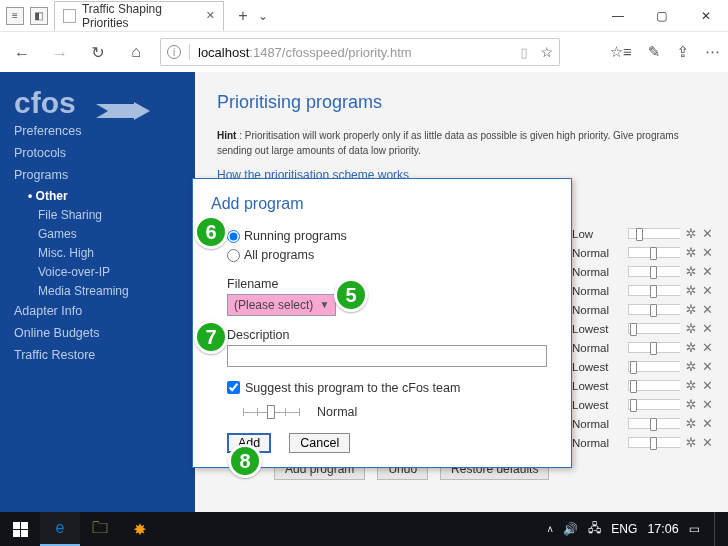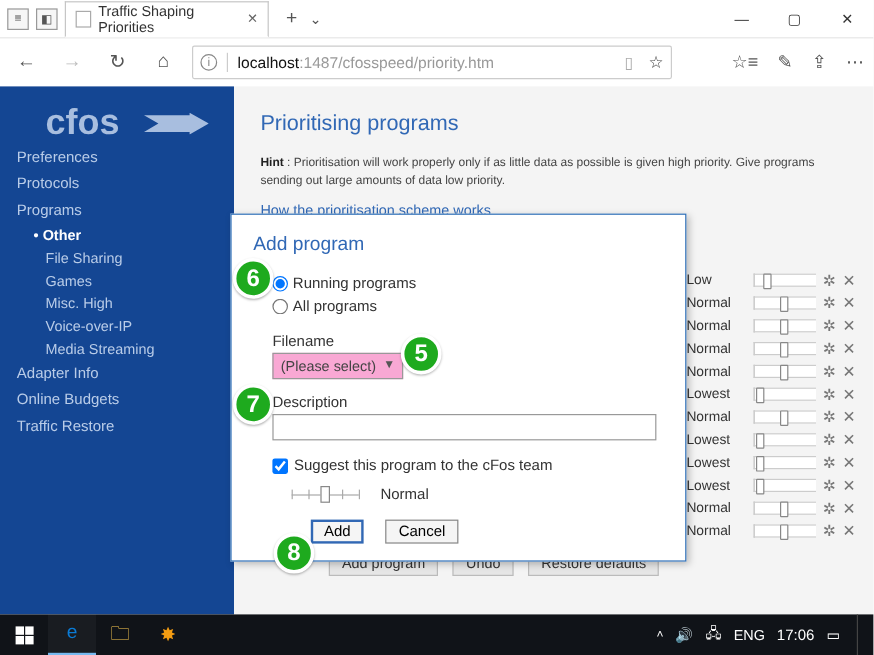--- a/index.html
+++ b/index.html
@@ -26,21 +26,21 @@
   .addr .url { flex:1; white-space:nowrap; overflow:hidden;}
   .addr .host { color:#111;}
   .addr .rest { color:#999;}
   .addr .readbtn { width:14px; height:14px; color:#aaa; font-size:13px;}
   .addr .star { color:#444; font-size:14px;}
   .ricons { display:flex; gap:16px; margin-left:auto; color:#555; font-size:15px;}
 
   
   .page { display:flex; height: calc(546px - 32px - 40px - 34px); position:relative;}
   .sidebar { width: 195px; background:#144693; color:#b9cce8; padding:14px 14px; font-size:12.5px;}
-  .logo1 { font-family: Georgia, serif; font-size:30px; font-weight:bold; color:#a8bedf; display:flex; align-items:center; gap:20px;margin-left:24px;}
+  .logo1 { font-family: Georgia, serif; font-size:30px; font-weight:bold; color:#a8bedf; display:flex; align-items:flex-end; gap:20px;}
   .logo1 svg { fill:#a8bedf; }
   .logo2 { font-size:20px; color:#fff; margin-top:-4px; margin-bottom:18px;}
   .navitem { padding:4px 0; cursor:pointer;}
   .subnav { padding-left:14px;}
   .subnav .navitem { padding:2.5px 0; font-size:12px;}
   .bold { color:#fff; font-weight:bold;}
   .bullet::before { content:"• "; color:#fff;}
 
   .content { flex:1; background:#f4f4f4; padding:20px 22px; font-size:12.5px; color:#333; position:relative;}
   .h1 { color:#3168b5; font-size:18px; margin-bottom:16px;}
@@ -63,29 +63,29 @@
 
   
   .dialog { position:absolute; left:192px; top:178px; width:380px; background:#fff; border:1px solid #2e6fb7; box-shadow: 2px 2px 6px rgba(0,0,0,0.25); padding:16px 18px 14px; font-size:12.5px; color:#333;}
   .dtitle { color:#3168b5; font-size:16px; margin-bottom:14px;}
   .radiorow { display:flex; align-items:center; gap:4px; font-size:12.5px; margin-left:16px; line-height:1.5;}
   .radiorow input { margin:0; }
   .section-label { margin-top:12px; font-size:12.5px; margin-left:16px;}
   .select { margin-top:3px; margin-left:16px; border:1px solid #999; height:22px; display:inline-flex; align-items:center; padding:0 6px; font-size:12px; color:#444; gap:6px; background:#f9a8d4;}
   .select .caret { font-size:10px; color:#555;}
   .textin { margin-top:3px; margin-left:16px; width:320px; height:22px; border:1px solid #999; background:#fff;}
-  .checkrow { margin-top:14px; margin-left:16px; display:flex; align-items:flex-end; gap:5px; font-size:12.5px;}
+  .checkrow { margin-top:14px; margin-left:16px; display:flex; align-items:flex-start; gap:5px; font-size:12.5px;}
   .dslider-row { margin-top:10px; margin-left:32px; display:flex; align-items:center; gap:18px; font-size:12.5px;}
   .dslider { width:56px; height:12px; position:relative;}
   .dslider .track { position:absolute; left:0; right:0; top:50%; height:1px; background:#aaa;}
   .dslider .tick { position:absolute; top:2px; bottom:2px; width:1px; background:#aaa;}
   .dslider .thumb { position:absolute; top:-1px; width:8px; height:14px; background:#fff; border:1px solid #888;}
   .dbuttons { margin-top:14px; display:flex; gap:18px; margin-left:16px;}
   .dbtn { border:1px solid #888; background:#f5f5f5; padding:2px 10px; font-size:12.5px;}
-  .dbtn.primary { border:2px solid #3168b5; padding:1px 9px;margin-left:32px;}
+  .dbtn.primary { border:2px solid #3168b5; padding:1px 9px;}
 
   
   .badge { position:absolute; width:34px; height:34px; border-radius:50%; background:#1eaa1e; color:#fff; font-weight:bold; font-size:20px; display:flex; align-items:center; justify-content:center; border:3px solid #fff; box-shadow:0 1px 2px rgba(0,0,0,0.3); z-index:20;}
 
   
   .taskbar { position:absolute; bottom:0; left:0; right:0; height:34px; background:#101318; display:flex; align-items:center; color:#fff; font-size:12px;}
   .taskbar .start { width:40px; height:34px; display:flex; align-items:center; justify-content:center;}
   .winlogo { width:15px; height:15px; display:grid; grid-template-columns:1fr 1fr; grid-template-rows:1fr 1fr; gap:1px;}
   .winlogo div { background:#fff;}
   .tasklaunch { display:flex;}

